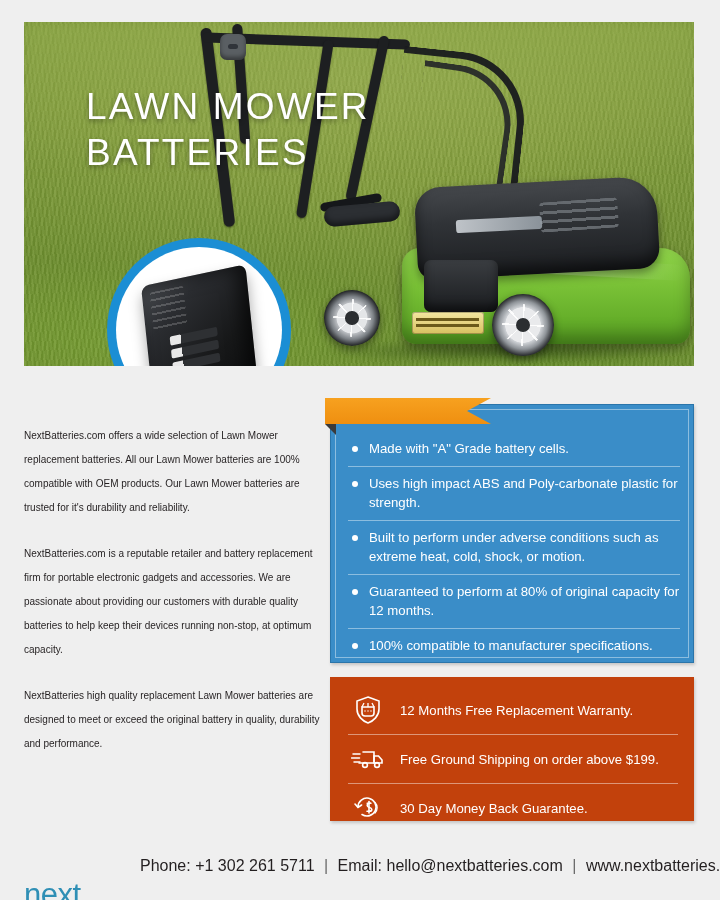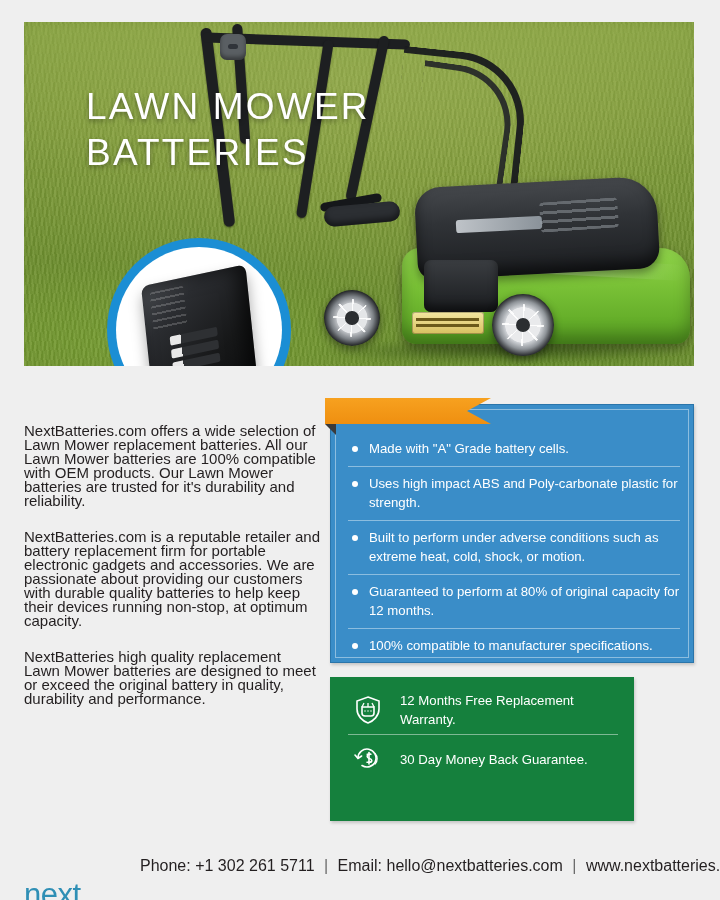--- a/index.html
+++ b/index.html
@@ -222,22 +222,22 @@
 
   
   .left-col {
     position: absolute;
     left: 24px;
     top: 424px;
     width: 296px;
   }
   .left-col p {
     margin: 0 0 22px 0;
-    font-size: 15px;
-    line-height: 14px;
+    font-size: 10px;
+    line-height: 24px;
     color: #231f20;
   }
 
   
   .features-panel {
     position: absolute;
     left: 330px;
     top: 404px;
     width: 364px;
     height: 259px;
@@ -306,23 +306,23 @@
     color: #ffffff;
     font-size: 13.2px;
     line-height: 19.5px;
   }
 
   
   .guarantee-box {
     position: absolute;
     left: 330px;
     top: 677px;
-    width: 304px;
+    width: 364px;
     height: 144px;
-    background: #15803d;
+    background: #c2410c;
     box-shadow: 1px 2px 3px rgba(0,0,0,.18);
   }
   .g-list { position: absolute; left: 18px; right: 16px; top: 9px; }
   .g-item {
     display: flex;
     align-items: center;
     min-height: 42px;
     padding: 3px 0;
     border-bottom: 1px solid rgba(255,255,255,.45);
   }
@@ -462,20 +462,32 @@
           <svg width="28" height="30" viewBox="0 0 28 30" fill="none" stroke="#ffffff" stroke-width="1.6">
             <path d="M14 2 L25 6 V14 C25 21 19.5 26 14 28 C8.5 26 3 21 3 14 V6 Z"></path>
             <path d="M8 12 h12 v6 a3 3 0 0 1 -3 3 h-6 a3 3 0 0 1 -3 -3 z"></path>
             <path d="M8 12 L10 8 M14 12 L14 8 M20 12 L18 8" stroke-width="1.3"></path>
             <path d="M10.5 16 h1 M13.5 16 h1 M16.5 16 h1" stroke-width="1.3"></path>
           </svg>
         </span>
         <span class="g-text">12 Months Free Replacement Warranty.</span>
       </div>
 
+      <div class="g-item">
+        <span class="g-icon">
+          <svg width="34" height="24" viewBox="0 0 34 24" fill="none" stroke="#ffffff" stroke-width="1.6" stroke-linecap="round">
+            <path d="M12 5 h11 v11 h-15"></path>
+            <path d="M23 9 h4.5 l3.5 4 v3 h-8 z"></path>
+            <circle cx="14" cy="18" r="2.4"></circle>
+            <circle cx="26" cy="18" r="2.4"></circle>
+            <path d="M2 7 h7 M0.5 11 h8 M3 15 h6" stroke-width="1.5"></path>
+          </svg>
+        </span>
+        <span class="g-text">Free Ground Shipping on order above $199.</span>
+      </div>
 
       <div class="g-item">
         <span class="g-icon">
           <svg width="30" height="28" viewBox="0 0 30 28" fill="none" stroke="#ffffff" stroke-width="1.6" stroke-linecap="round">
             <path d="M5 13 A9 9 0 1 1 9 20.5"></path>
             <path d="M2 10 L5 13.4 L8.6 11"></path>
             <path d="M14.2 9.3 h3.6 M14 17.3 h3.8"></path>
             <path d="M17.6 9.3 c-2.6 0 -3.4 1.3 -3.4 2.2 c0 2.4 4.6 1.6 4.6 3.9 c0 1 -0.9 1.9 -3 1.9"></path>
             <path d="M16 7.6 v11.4"></path>
             <path d="M22 8.5 a7.5 7.5 0 0 1 0 10.5" stroke-width="1.3"></path>

